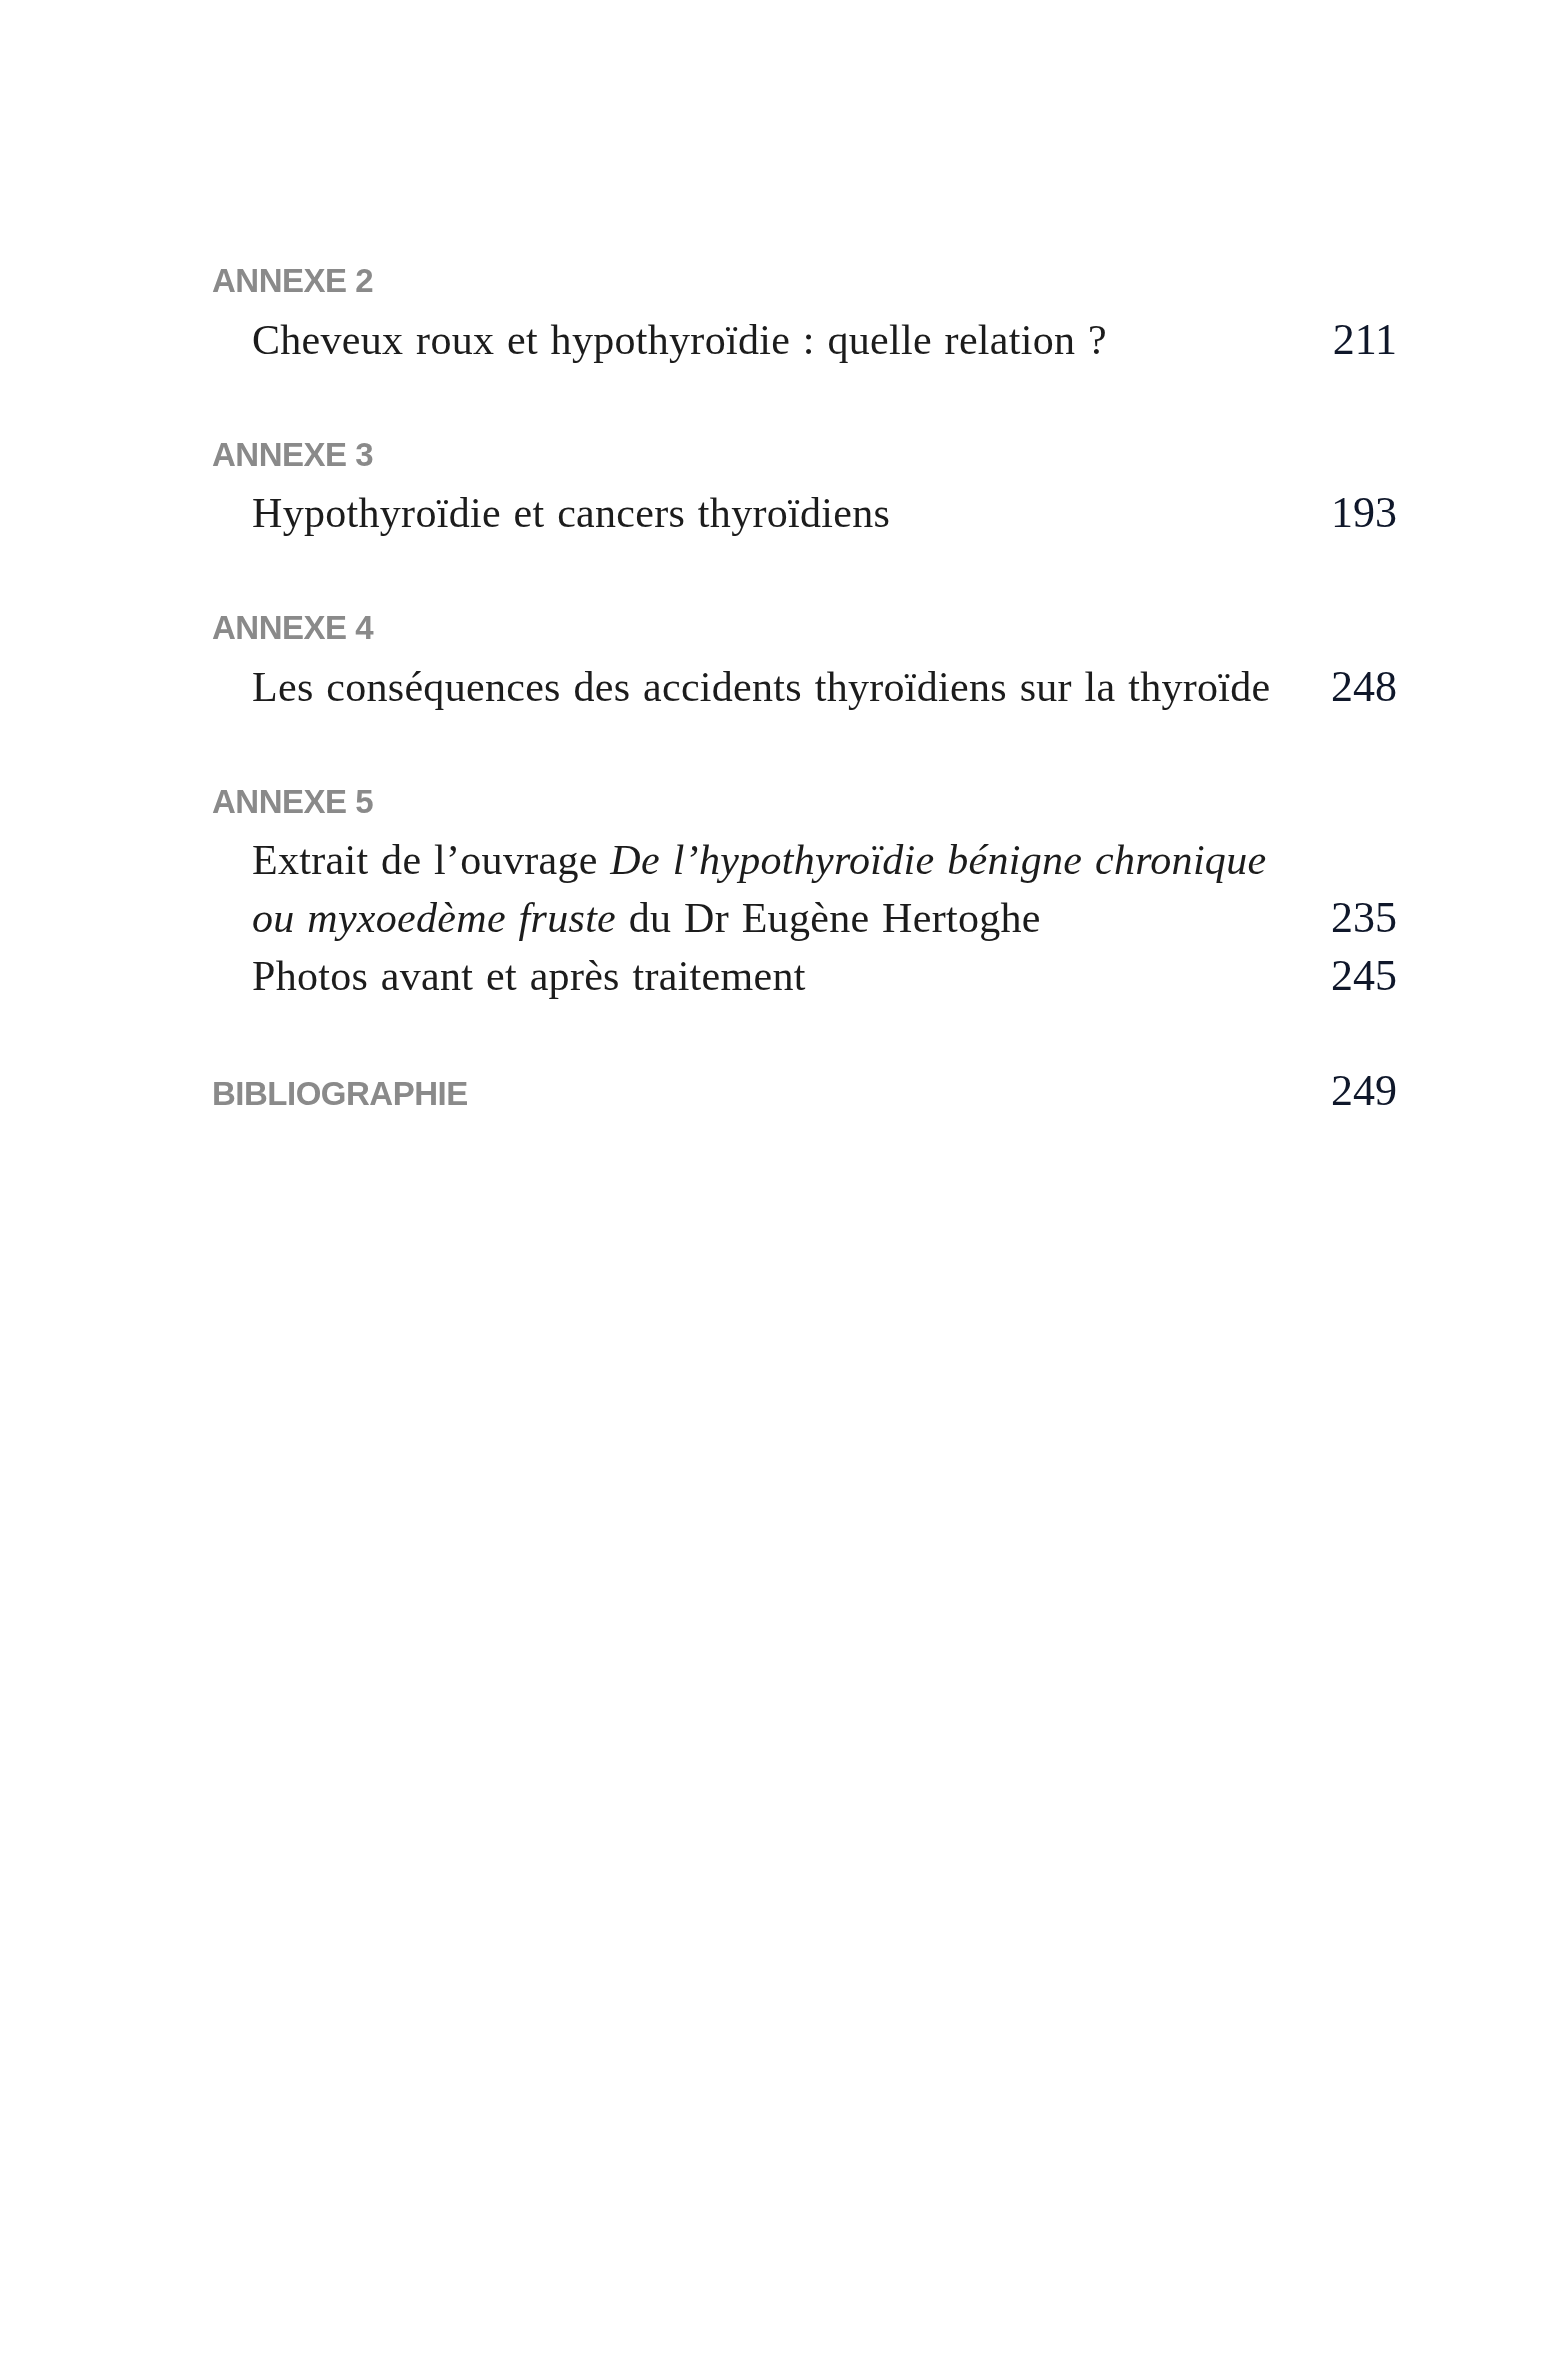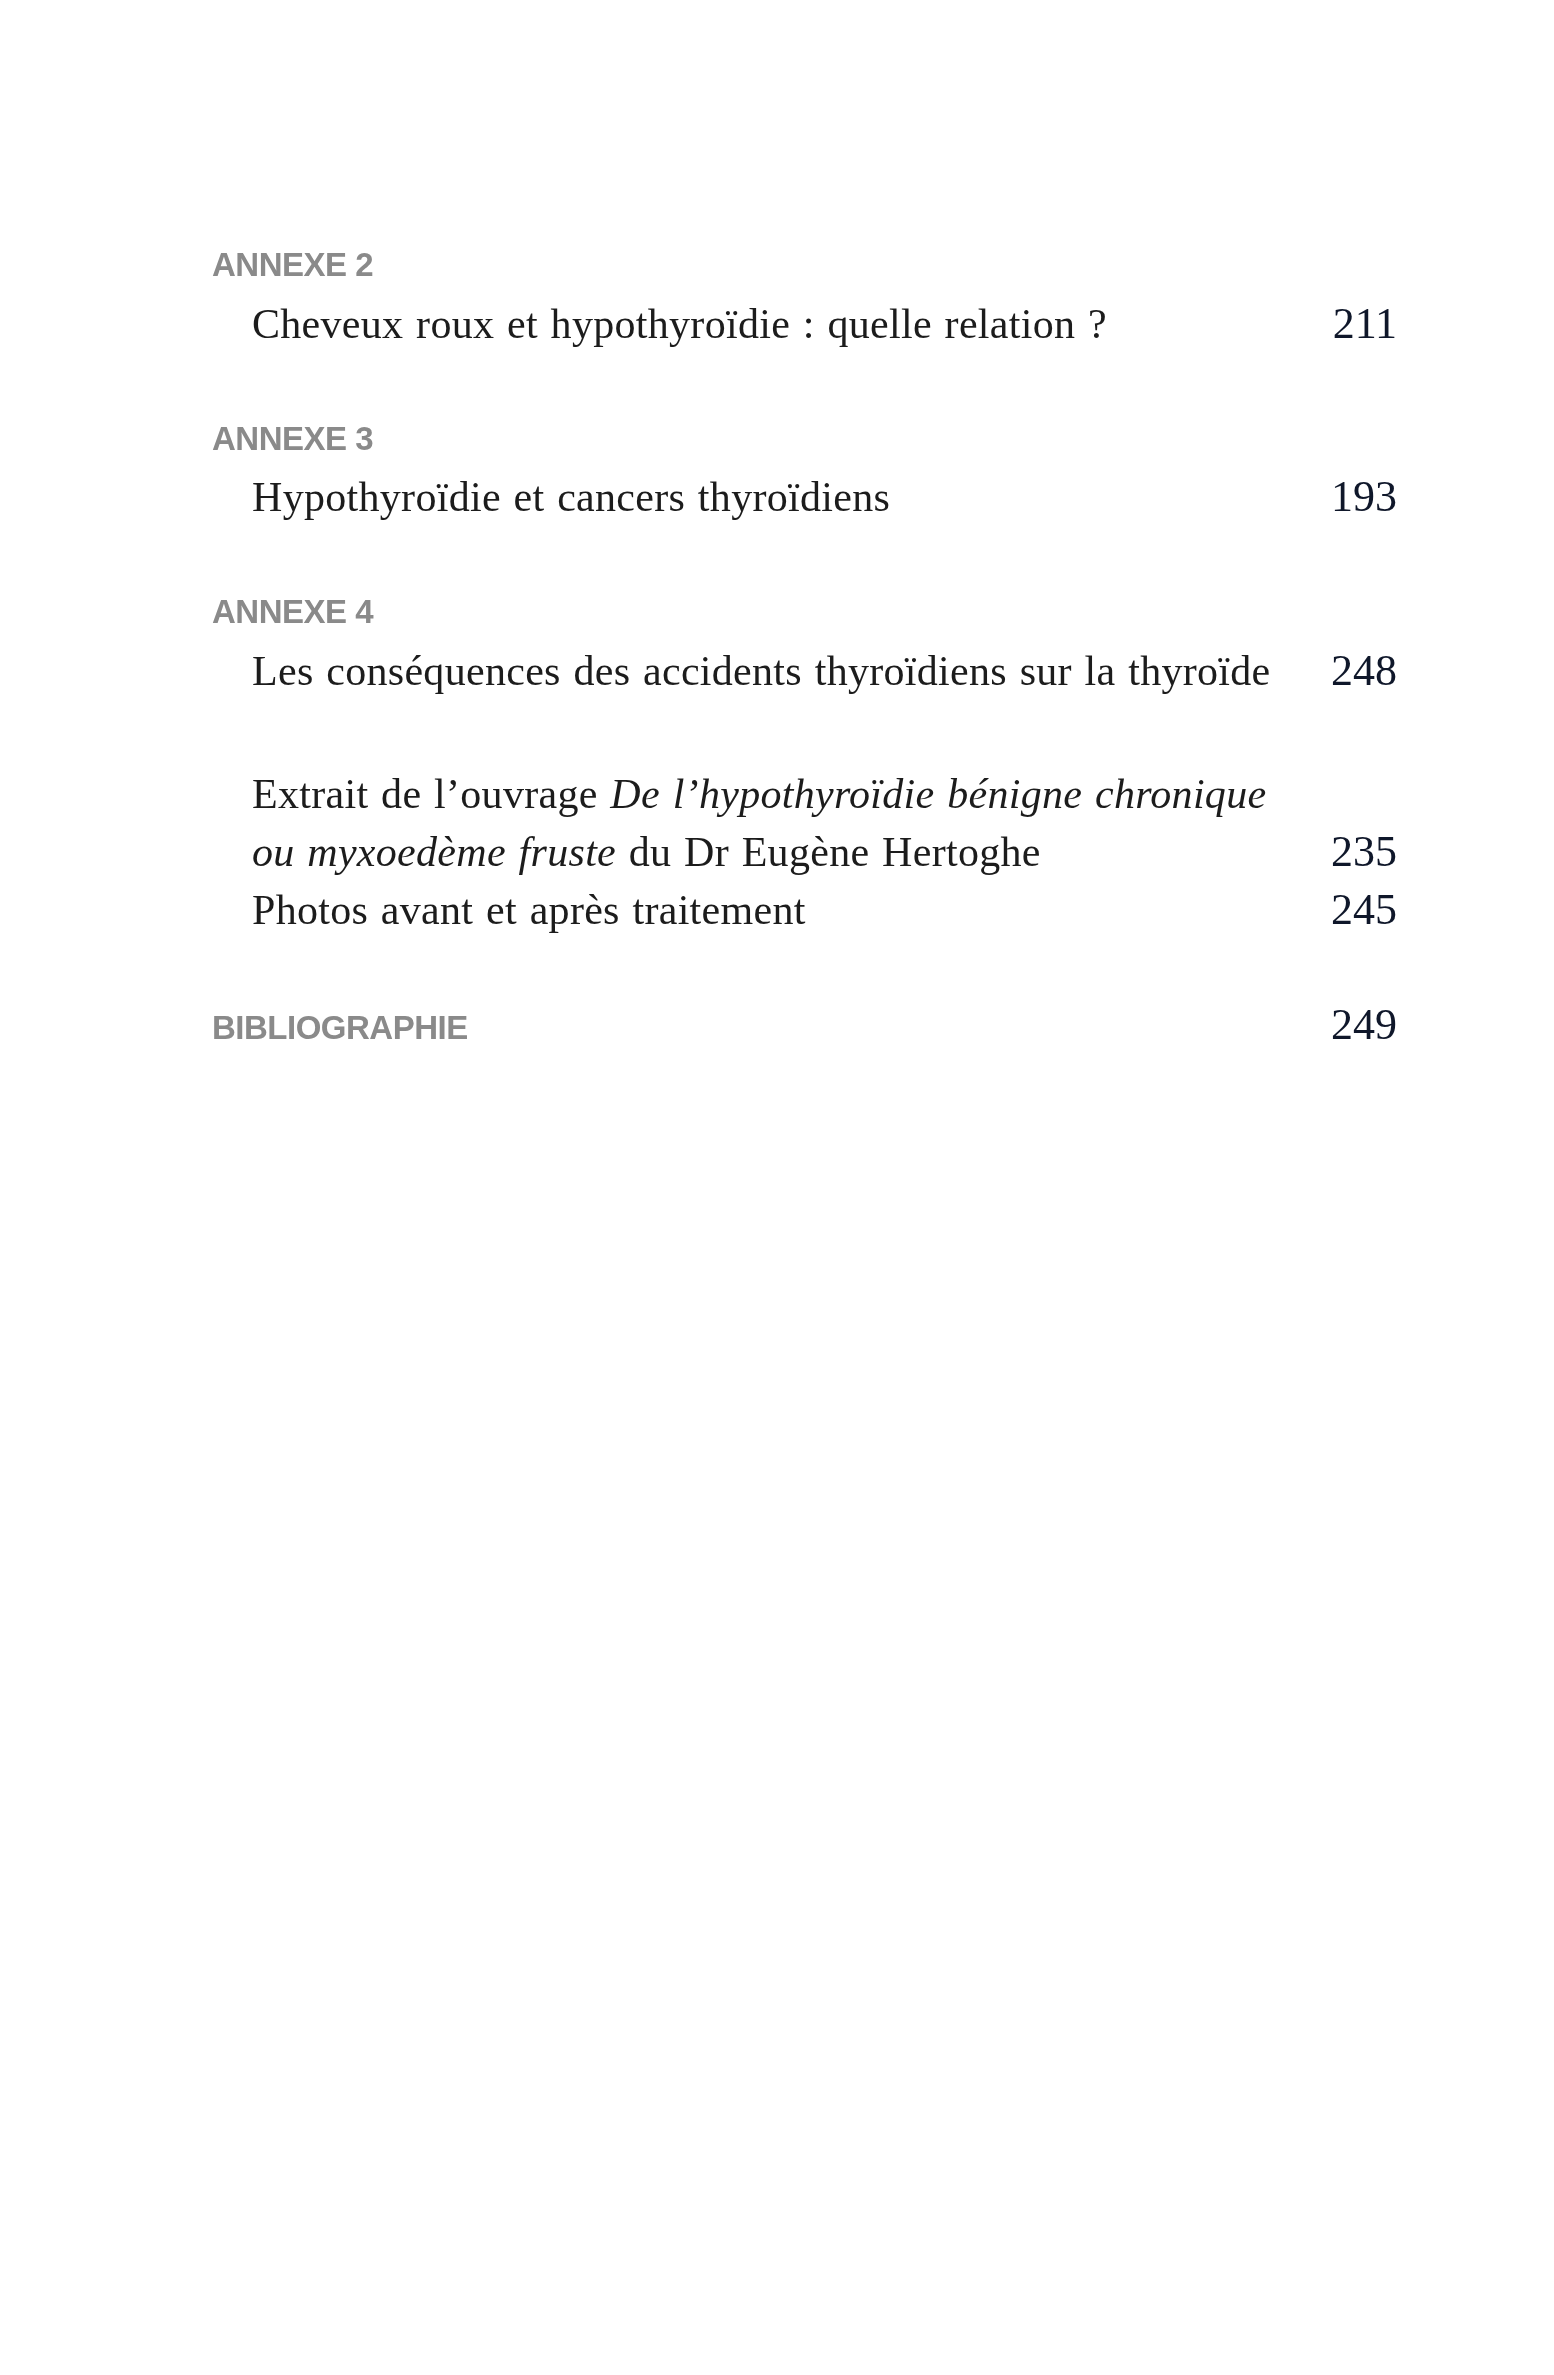--- a/index.html
+++ b/index.html
@@ -13,21 +13,21 @@
     width: 1554px;
     height: 2375px;
     background: #ffffff;
     overflow: hidden;
   }
 
   
   .toc {
     position: absolute;
     left: 212px;
-    top: 244px;
+    top: 260px;
     width: 1185px;
   }
   .toc-section { margin-top: 65px; }
   .toc-section:first-child { margin-top: 0; }
 
   
   .section-header {
     display: flex;
     justify-content: space-between;
     align-items: baseline;
@@ -96,20 +96,23 @@
       <div class="toc-section">
         <div class="section-header">
           <span class="section-label">ANNEXE 4</span>
         </div>
         <div class="toc-entry">
           <span class="entry-title"><span class="seg">Les conséquences des accidents thyroïdiens sur la thyroïde</span></span>
           <span class="page-number">248</span>
         </div>
       </div>
       <div class="toc-section">
+        <div class="section-header">
+          <span class="section-label">ANNEXE 5</span>
+        </div>
         <div class="toc-entry">
           <span class="entry-title"><span class="seg">Extrait de l’ouvrage </span><span class="seg italic">De l’hypothyroïdie bénigne chronique</span></span>
           <span class="page-number"></span>
         </div>
         <div class="toc-entry">
           <span class="entry-title"><span class="seg italic">ou myxoedème fruste</span><span class="seg"> du Dr Eugène Hertoghe</span></span>
           <span class="page-number">235</span>
         </div>
         <div class="toc-entry">
           <span class="entry-title"><span class="seg">Photos avant et après traitement</span></span>

